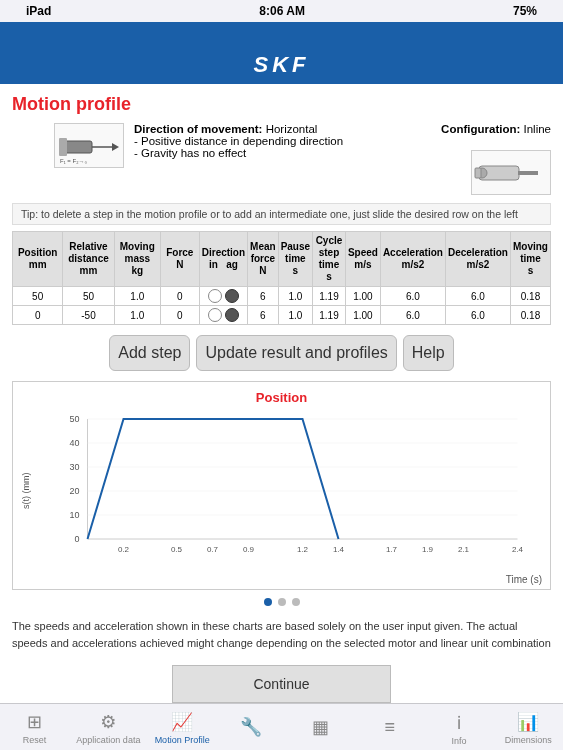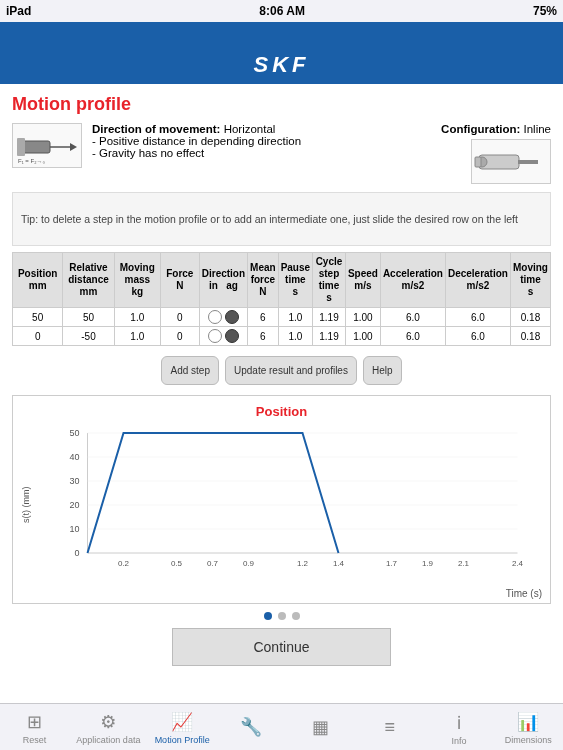--- a/index.html
+++ b/index.html
@@ -11,21 +11,21 @@
       min-height: 750px;
       overflow-x: hidden;
     }
 
     
     .status-bar {
       display: flex;
       justify-content: space-between;
       align-items: center;
       background: #f2f2f7;
-      padding: 4px 6px;
+      padding: 4px 26px;
       font-size: 12px;
       font-weight: 600;
     }
 
     
     .header {
       background: #1a5fa8;
       padding: 6px 0;
       text-align: center;
     }
@@ -50,20 +50,21 @@
       font-weight: 600;
       margin-bottom: 8px;
     }
 
     
     .direction-section {
       display: flex;
       justify-content: space-between;
       align-items: flex-start;
       margin-bottom: 8px;
+      margin-left: 42px;
     }
     .direction-left {
       display: flex;
       align-items: flex-start;
       gap: 10px;
     }
     .direction-text-block { font-size: 11.5px; }
     .direction-label { font-weight: 700; }
     .config-right { font-size: 11.5px; }
     .config-right .config-label { font-weight: 700; }
@@ -85,21 +86,21 @@
       border: 1px solid #ccc;
       display: flex;
       align-items: center;
       justify-content: center;
     }
 
     
     .tip-bar {
       background: #f5f5f5;
       border: 1px solid #ddd;
-      padding: 20px 8px;
+      padding: 4px 8px;
       font-size: 10.5px;
       color: #444;
       margin-bottom: 6px;
     }
 
     
     .motion-table {
       width: 100%;
       border-collapse: collapse;
       font-size: 10px;
@@ -150,21 +151,21 @@
       display: flex;
       gap: 6px;
       margin: 10px 0;
       justify-content: center;
     }
     .btn-action {
       background: #e0e0e0;
       border: 1px solid #bbb;
       border-radius: 6px;
       padding: 8px 8px;
-      font-size: 10px;
+      font-size: 16px;
       color: #333;
       cursor: pointer;
       font-weight: 400;
     }
 
     
     .chart-container {
       border: 1px solid #ccc;
       background: white;
       margin: 8px 0;
@@ -297,21 +298,21 @@
       </div>
       <div class="direction-text-block">
         <span class="direction-label">Direction of movement:</span>
         <span>Horizontal</span>
         <div id="direction-details">
             <div>- Positive distance in depending direction</div>
             <div>- Gravity has no effect</div>
           </div>
       </div>
     </div>
-    <div style="display:flex; flex-direction:column; align-items:flex-end; gap:4px;">
+    <div style="display:flex; flex-direction:column; align-items:flex-end; gap:15px;">
       <div class="config-right">
         <span class="config-label">Configuration:</span>
         <span>Inline</span>
       </div>
       <div class="config-image">
         <svg width="75" height="38" viewBox="0 0 75 38">
 
           <rect x="5" y="12" width="40" height="14" rx="3" fill="#ccc" stroke="#888" stroke-width="1"></rect>
           <rect x="44" y="17" width="20" height="4" fill="#888"></rect>
           <circle cx="8" cy="19" r="5" fill="#aaa" stroke="#888"></circle>
@@ -430,20 +431,21 @@
     </div>
     <div class="chart-x-label">Time (s)</div>
   </div>
 
   <div class="pagination-dots">
     <div class="dot active"></div>
     <div class="dot"></div>
     <div class="dot"></div>
   </div>
 
+  <div class="info-text">The speeds and acceleration shown in these charts are based solely on the user input given. The actual speeds and accelerations achieved might change depending on the selected motor and linear unit combination</div>
 
   <div class="continue-btn-row">
     <button class="btn-continue">Continue</button>
   </div>
 
   <div class="spacer"></div>
 </div>
 
 <div class="bottom-nav">
   <div class="nav-item">

